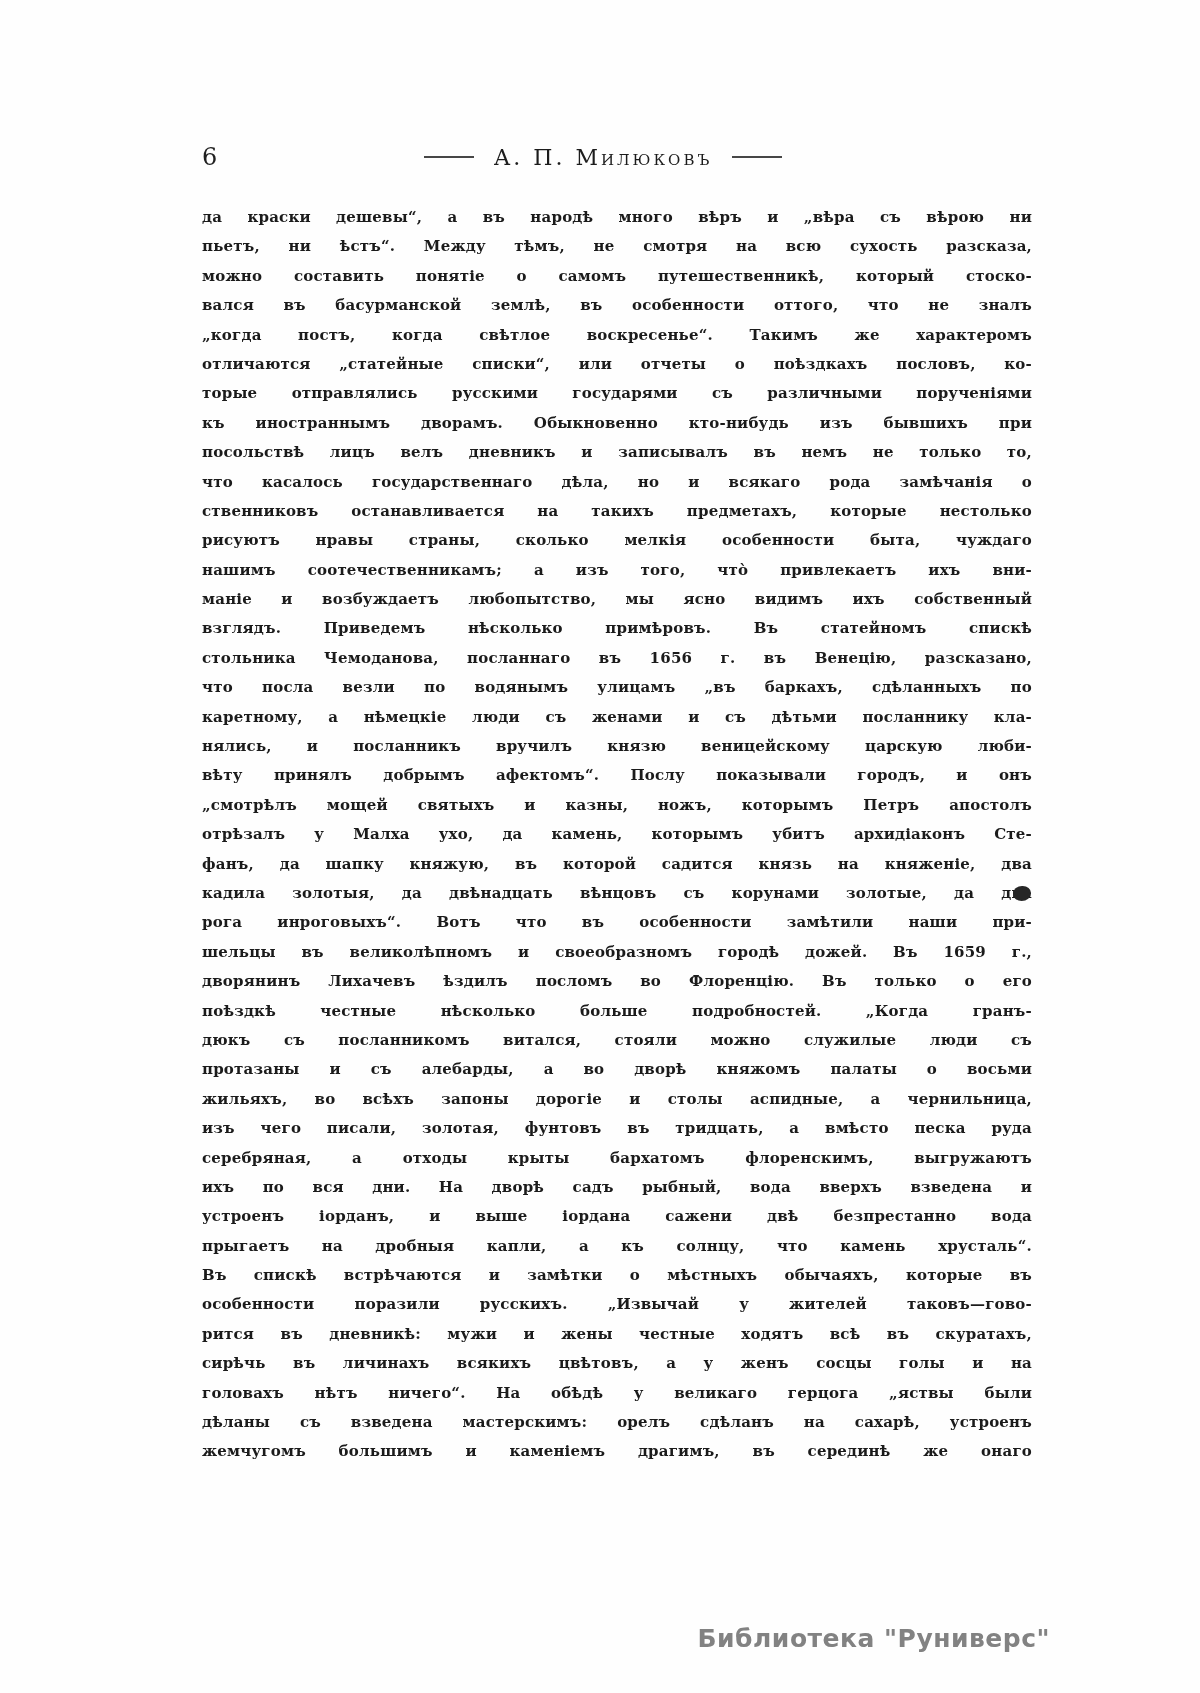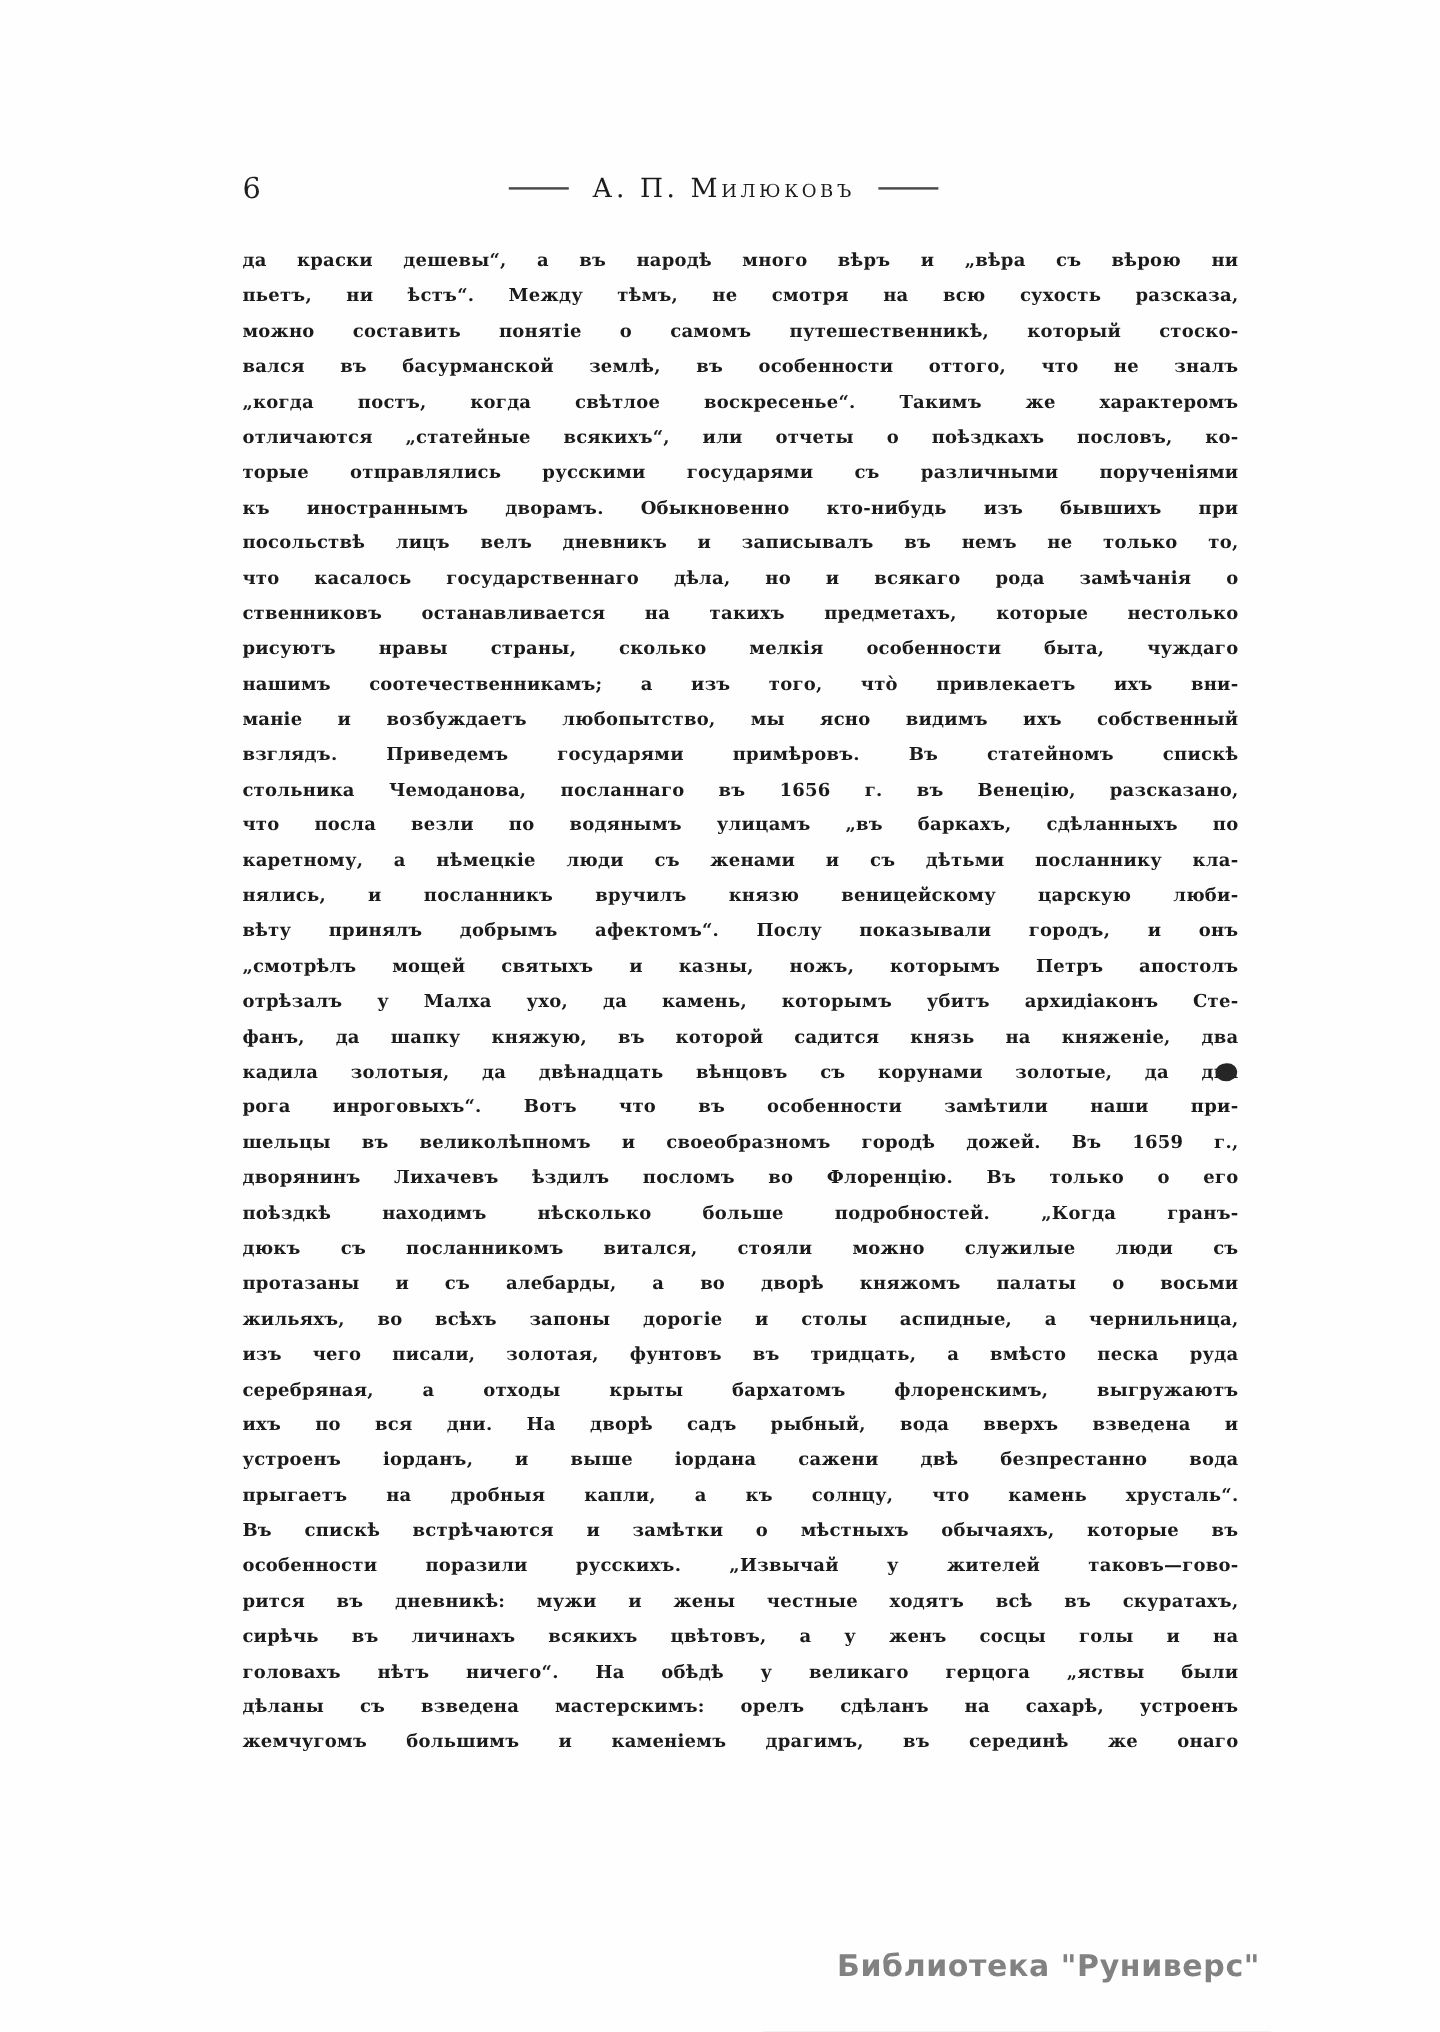--- a/index.html
+++ b/index.html
@@ -109,43 +109,43 @@
       <span class="head-rule"></span>
     </div>
   </div>
 
   <div class="text-block" id="text-block">
       <div class="text-line">да краски дешевы“, а въ народѣ много вѣръ и „вѣра съ вѣрою ни</div>
       <div class="text-line">пьетъ, ни ѣстъ“. Между тѣмъ, не смотря на всю сухость разсказа,</div>
       <div class="text-line">можно составить понятіе о самомъ путешественникѣ, который стоско-</div>
       <div class="text-line">вался въ басурманской землѣ, въ особенности оттого, что не зналъ</div>
       <div class="text-line">„когда постъ, когда свѣтлое воскресенье“. Такимъ же характеромъ</div>
-      <div class="text-line">отличаются „статейные всякихъ“, или отчеты о поѣздкахъ пословъ, ко-</div>
+      <div class="text-line">отличаются „статейные списки“, или отчеты о поѣздкахъ пословъ, ко-</div>
       <div class="text-line">торые отправлялись русскими государями съ различными порученіями</div>
       <div class="text-line">къ иностраннымъ дворамъ. Обыкновенно кто-нибудь изъ бывшихъ при</div>
       <div class="text-line">посольствѣ лицъ велъ дневникъ и записывалъ въ немъ не только то,</div>
       <div class="text-line">что касалось государственнаго дѣла, но и всякаго рода замѣчанія о</div>
       <div class="text-line">ственниковъ останавливается на такихъ предметахъ, которые нестолько</div>
       <div class="text-line">рисуютъ нравы страны, сколько мелкія особенности быта, чуждаго</div>
       <div class="text-line">нашимъ соотечественникамъ; а изъ того, что̀ привлекаетъ ихъ вни-</div>
       <div class="text-line">маніе и возбуждаетъ любопытство, мы ясно видимъ ихъ собственный</div>
-      <div class="text-line">взглядъ. Приведемъ государями примѣровъ. Въ статейномъ спискѣ</div>
+      <div class="text-line">взглядъ. Приведемъ нѣсколько примѣровъ. Въ статейномъ спискѣ</div>
       <div class="text-line">стольника Чемоданова, посланнаго въ 1656 г. въ Венецію, разсказано,</div>
       <div class="text-line">что посла везли по водянымъ улицамъ „въ баркахъ, сдѣланныхъ по</div>
       <div class="text-line">каретному, а нѣмецкіе люди съ женами и съ дѣтьми посланнику кла-</div>
       <div class="text-line">нялись, и посланникъ вручилъ князю веницейскому царскую люби-</div>
       <div class="text-line">вѣту принялъ добрымъ афектомъ“. Послу показывали городъ, и онъ</div>
       <div class="text-line">„смотрѣлъ мощей святыхъ и казны, ножъ, которымъ Петръ апостолъ</div>
       <div class="text-line">отрѣзалъ у Малха ухо, да камень, которымъ убитъ архидіаконъ Сте-</div>
       <div class="text-line">фанъ, да шапку княжую, въ которой садится князь на княженіе, два</div>
       <div class="text-line">кадила золотыя, да двѣнадцать вѣнцовъ съ корунами золотые, да два</div>
       <div class="text-line">рога инроговыхъ“. Вотъ что въ особенности замѣтили наши при-</div>
       <div class="text-line">шельцы въ великолѣпномъ и своеобразномъ городѣ дожей. Въ 1659 г.,</div>
       <div class="text-line">дворянинъ Лихачевъ ѣздилъ посломъ во Флоренцію. Въ только о его</div>
-      <div class="text-line">поѣздкѣ находимъ нѣсколько больше подробностей. „Когда гранъ-</div>
+      <div class="text-line">поѣздкѣ честные нѣсколько больше подробностей. „Когда гранъ-</div>
       <div class="text-line">дюкъ съ посланникомъ витался, стояли можно служилые люди съ</div>
       <div class="text-line">протазаны и съ алебарды, а во дворѣ княжомъ палаты о восьми</div>
       <div class="text-line">жильяхъ, во всѣхъ запоны дорогіе и столы аспидные, а чернильница,</div>
       <div class="text-line">изъ чего писали, золотая, фунтовъ въ тридцать, а вмѣсто песка руда</div>
       <div class="text-line">серебряная, а отходы крыты бархатомъ флоренскимъ, выгружаютъ</div>
       <div class="text-line">ихъ по вся дни. На дворѣ садъ рыбный, вода вверхъ взведена и</div>
       <div class="text-line">устроенъ іорданъ, и выше іордана сажени двѣ безпрестанно вода</div>
       <div class="text-line">прыгаетъ на дробныя капли, а къ солнцу, что камень хрусталь“.</div>
       <div class="text-line">Въ спискѣ встрѣчаются и замѣтки о мѣстныхъ обычаяхъ, которые въ</div>
       <div class="text-line">особенности поразили русскихъ. „Извычай у жителей таковъ—гово-</div>

